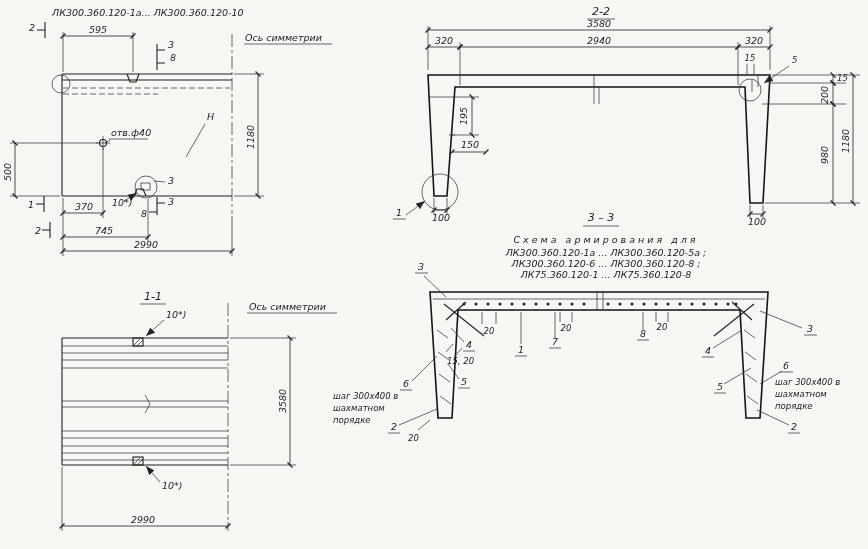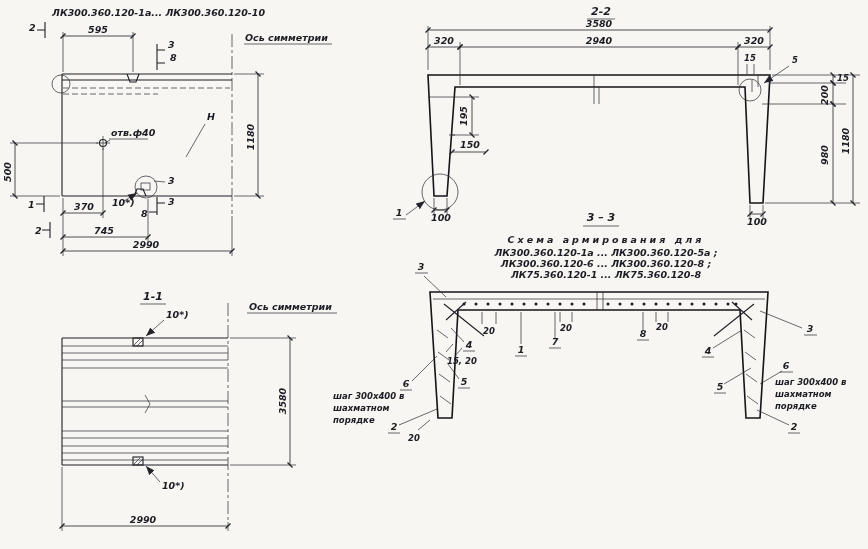--- a/index.html
+++ b/index.html
@@ -1,17 +1,17 @@
 <!DOCTYPE html>
 <html><head>
 <meta charset="utf-8">
 <style>
   html,body{margin:0;padding:0;background:#e8e7e3;}
   .page{position:relative;width:868px;height:549px;background:#f7f6f2;overflow:hidden;
-        font-family:"DejaVu Sans",sans-serif;font-weight:bold;}
+        font-family:"DejaVu Sans",sans-serif;}
   svg{position:absolute;left:0;top:0;}
   .t  {font-family:"DejaVu Sans",sans-serif;font-style:italic;font-size:9.5px;fill:#1c1c24;}
   .ts {font-size:8.5px;}
   .tt {font-size:11px;}
   .sp {letter-spacing:3px;}
   .thin {stroke:#2a2a32;stroke-width:.7;fill:none;}
   .med  {stroke:#1f1f27;stroke-width:1.1;fill:none;}
   .thick{stroke:#14141a;stroke-width:1.6;fill:none;}
   .dash {stroke-dasharray:6 3;}
   .axis {stroke-dasharray:13 3 3 3;}

